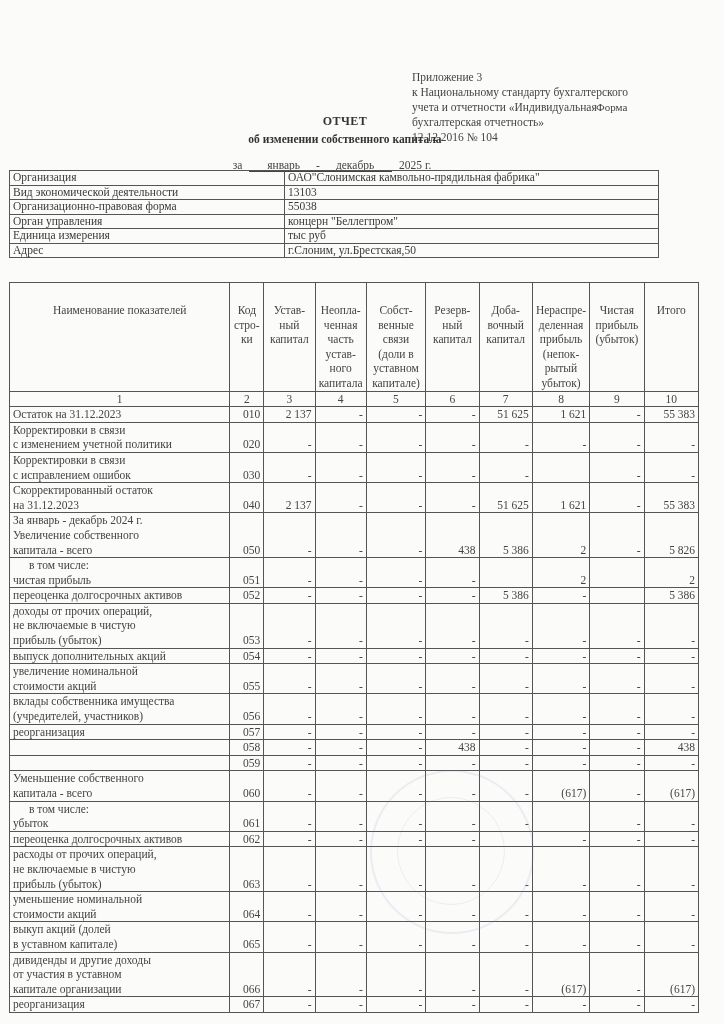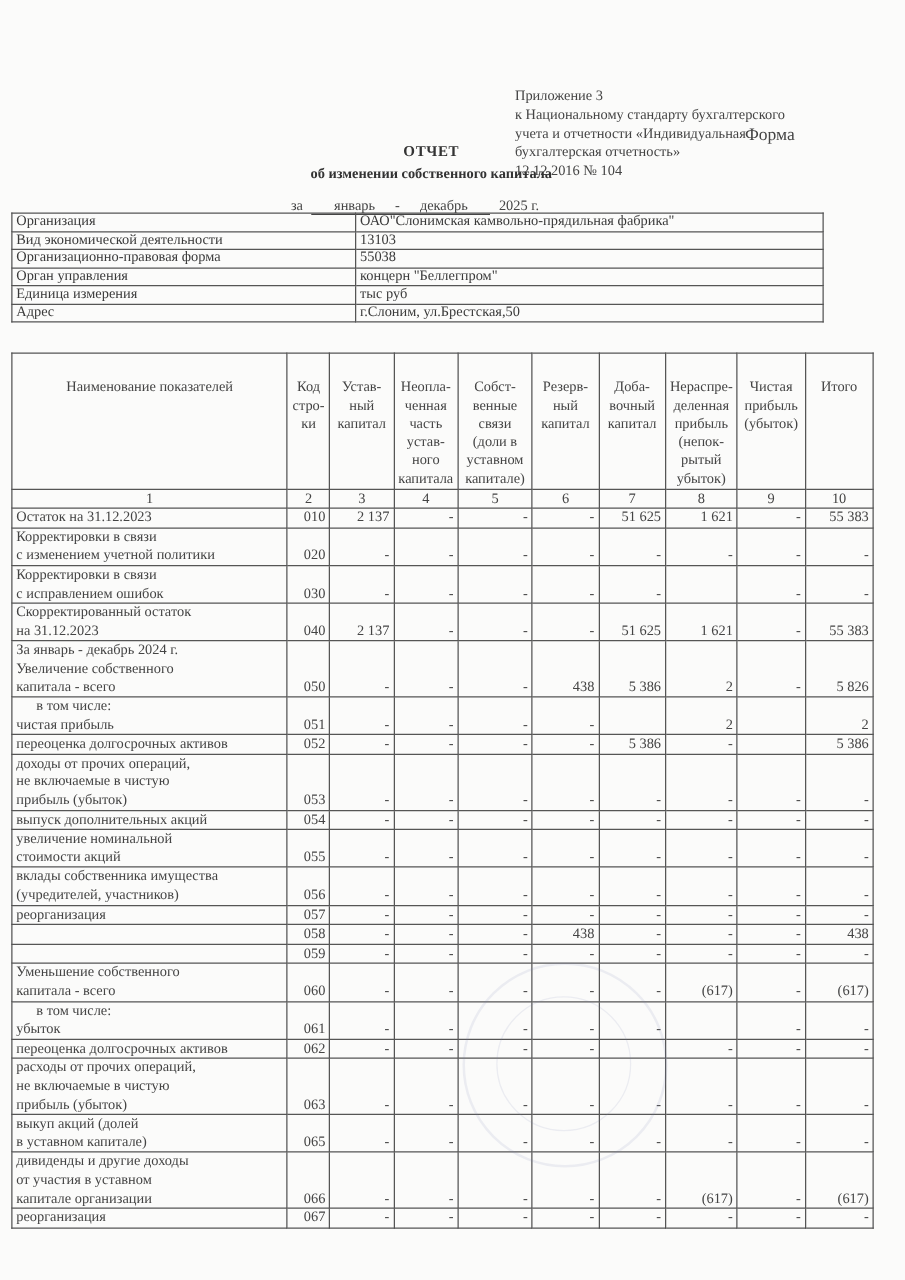--- a/index.html
+++ b/index.html
@@ -9,21 +9,21 @@
     font-family: "Liberation Serif", "DejaVu Serif", serif;
     color: #3a3a3a;
     position: relative;
   }
   .appendix {
     position: absolute; left: 412px; top: 26px;
     font-size: 11.5px; line-height: 15px; color: #444; margin-top: 44px;
   }
   .forma {
     position: absolute; left: 596px; top: 101px;
-    font-size: 14px; color: #444;
+    font-size: 11px; color: #444;
   }
   .title-block {
     position: absolute; left: 0; width: 700px; top: 114px; text-align: center;
   }
   .title-main { font-weight: bold; font-size: 12px; letter-spacing: 0.5px; color: #333; margin-left: -10px; }
   .title-sub { font-weight: bold; font-size: 11.5px; margin-top: 4px; color: #333; margin-left: -10px; }
   .period { font-size: 11.5px; margin-top: 2px; margin-left: -36px; color: #444; }
   .period .u { display: inline-block; border-bottom: 1px solid #444; padding: 0 10px; margin: 12px 4px; }
   .period .u span { margin: 0 8px; }
 
@@ -454,20 +454,35 @@
         <td>-</td>
         <td>-</td>
         <td>-</td>
         <td>-</td>
         <td>-</td>
         <td>-</td>
         <td>-</td>
       </tr>
       <tr>
         <td class="name">
+          <div>уменьшение номинальной</div>
+          <div>стоимости акций</div>
+        </td>
+        <td class="code">064</td>
+        <td>-</td>
+        <td>-</td>
+        <td>-</td>
+        <td>-</td>
+        <td>-</td>
+        <td>-</td>
+        <td>-</td>
+        <td>-</td>
+      </tr>
+      <tr>
+        <td class="name">
           <div>выкуп акций (долей</div>
           <div>в уставном капитале)</div>
         </td>
         <td class="code">065</td>
         <td>-</td>
         <td>-</td>
         <td>-</td>
         <td>-</td>
         <td>-</td>
         <td>-</td>

